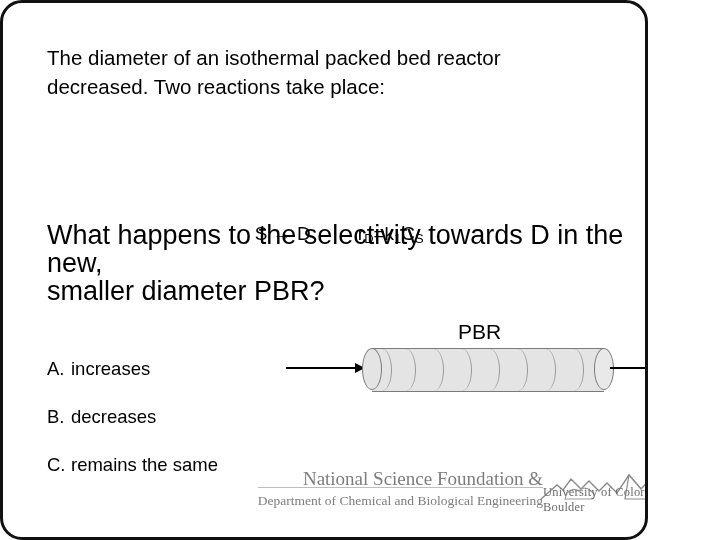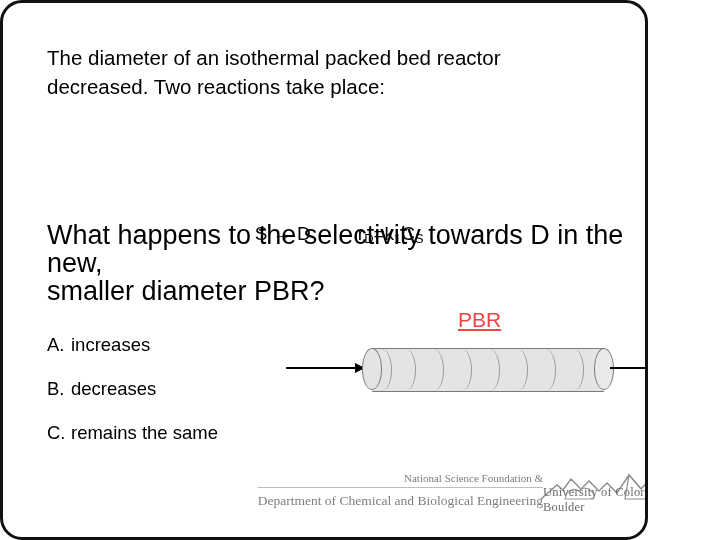--- a/index.html
+++ b/index.html
@@ -82,39 +82,39 @@
     left: 44px;
     top: 330px;
     width: 280px;
   }
   .choice {
     font-size: 18.5px;
     line-height: 24px;
     color: #000000;
     margin-bottom: 20px;
     white-space: pre;
+    margin-top: 24px;
   }
   .choice-letter {
     display: inline-block;
     width: 24px;
   }
   .diagram {
     position: absolute;
     left: 275px;
     top: 305px;
     width: 420px;
     height: 110px;
   }
   .pbr-label {
     position: absolute;
     left: 180px;
-    top: 0px;
+    top: 12px;
     font-size: 21px;
-    color: #ef4444;
-    text-decoration: underline;
+    color: #000000;
   }
   .reactor {
     position: absolute;
     left: 84px;
     top: 40px;
     width: 250px;
     height: 42px;
   }
   .reactor-body {
     position: absolute;
@@ -183,21 +183,21 @@
   }
   .footer-text {
     position: absolute;
     right: 180px;
     bottom: 16px;
     text-align: right;
     color: #7d7d7d;
     font-family: "Liberation Serif", serif;
   }
   .footer-line1 {
-    font-size: 11px;
+    font-size: 19px;
     line-height: 17px;
   }
   .footer-line2 {
     font-size: 13.5px;
     line-height: 17px;
     border-top: 1px solid #bdbdbd;
     padding-top: 4px;
   }
   .cu-logo {
     position: absolute;

